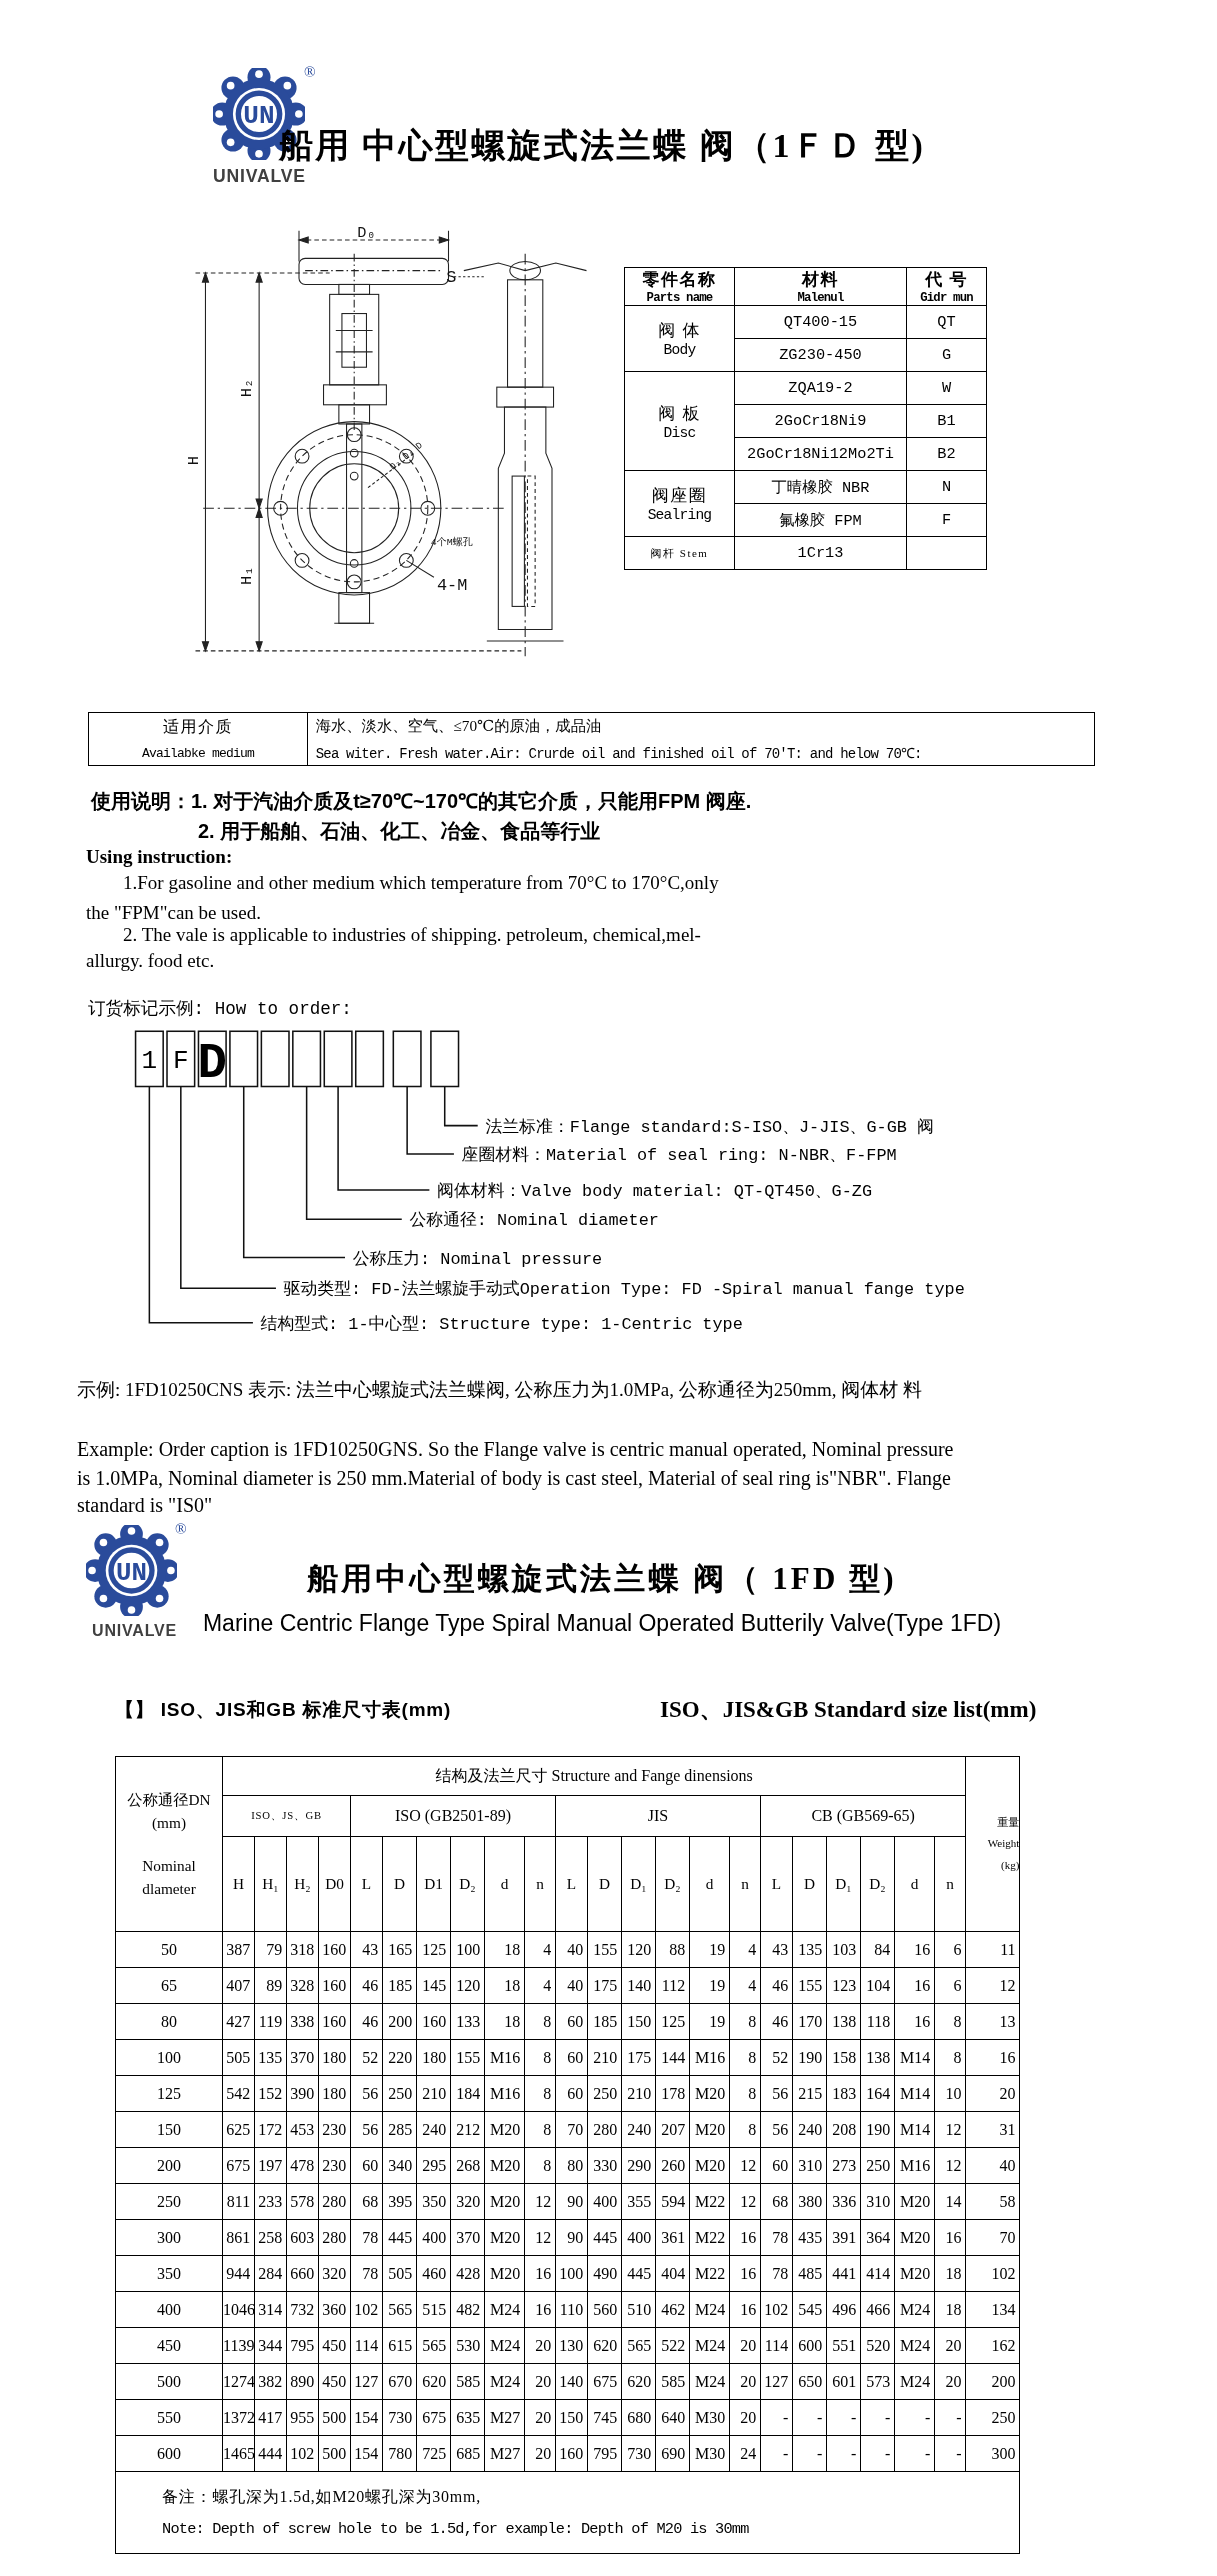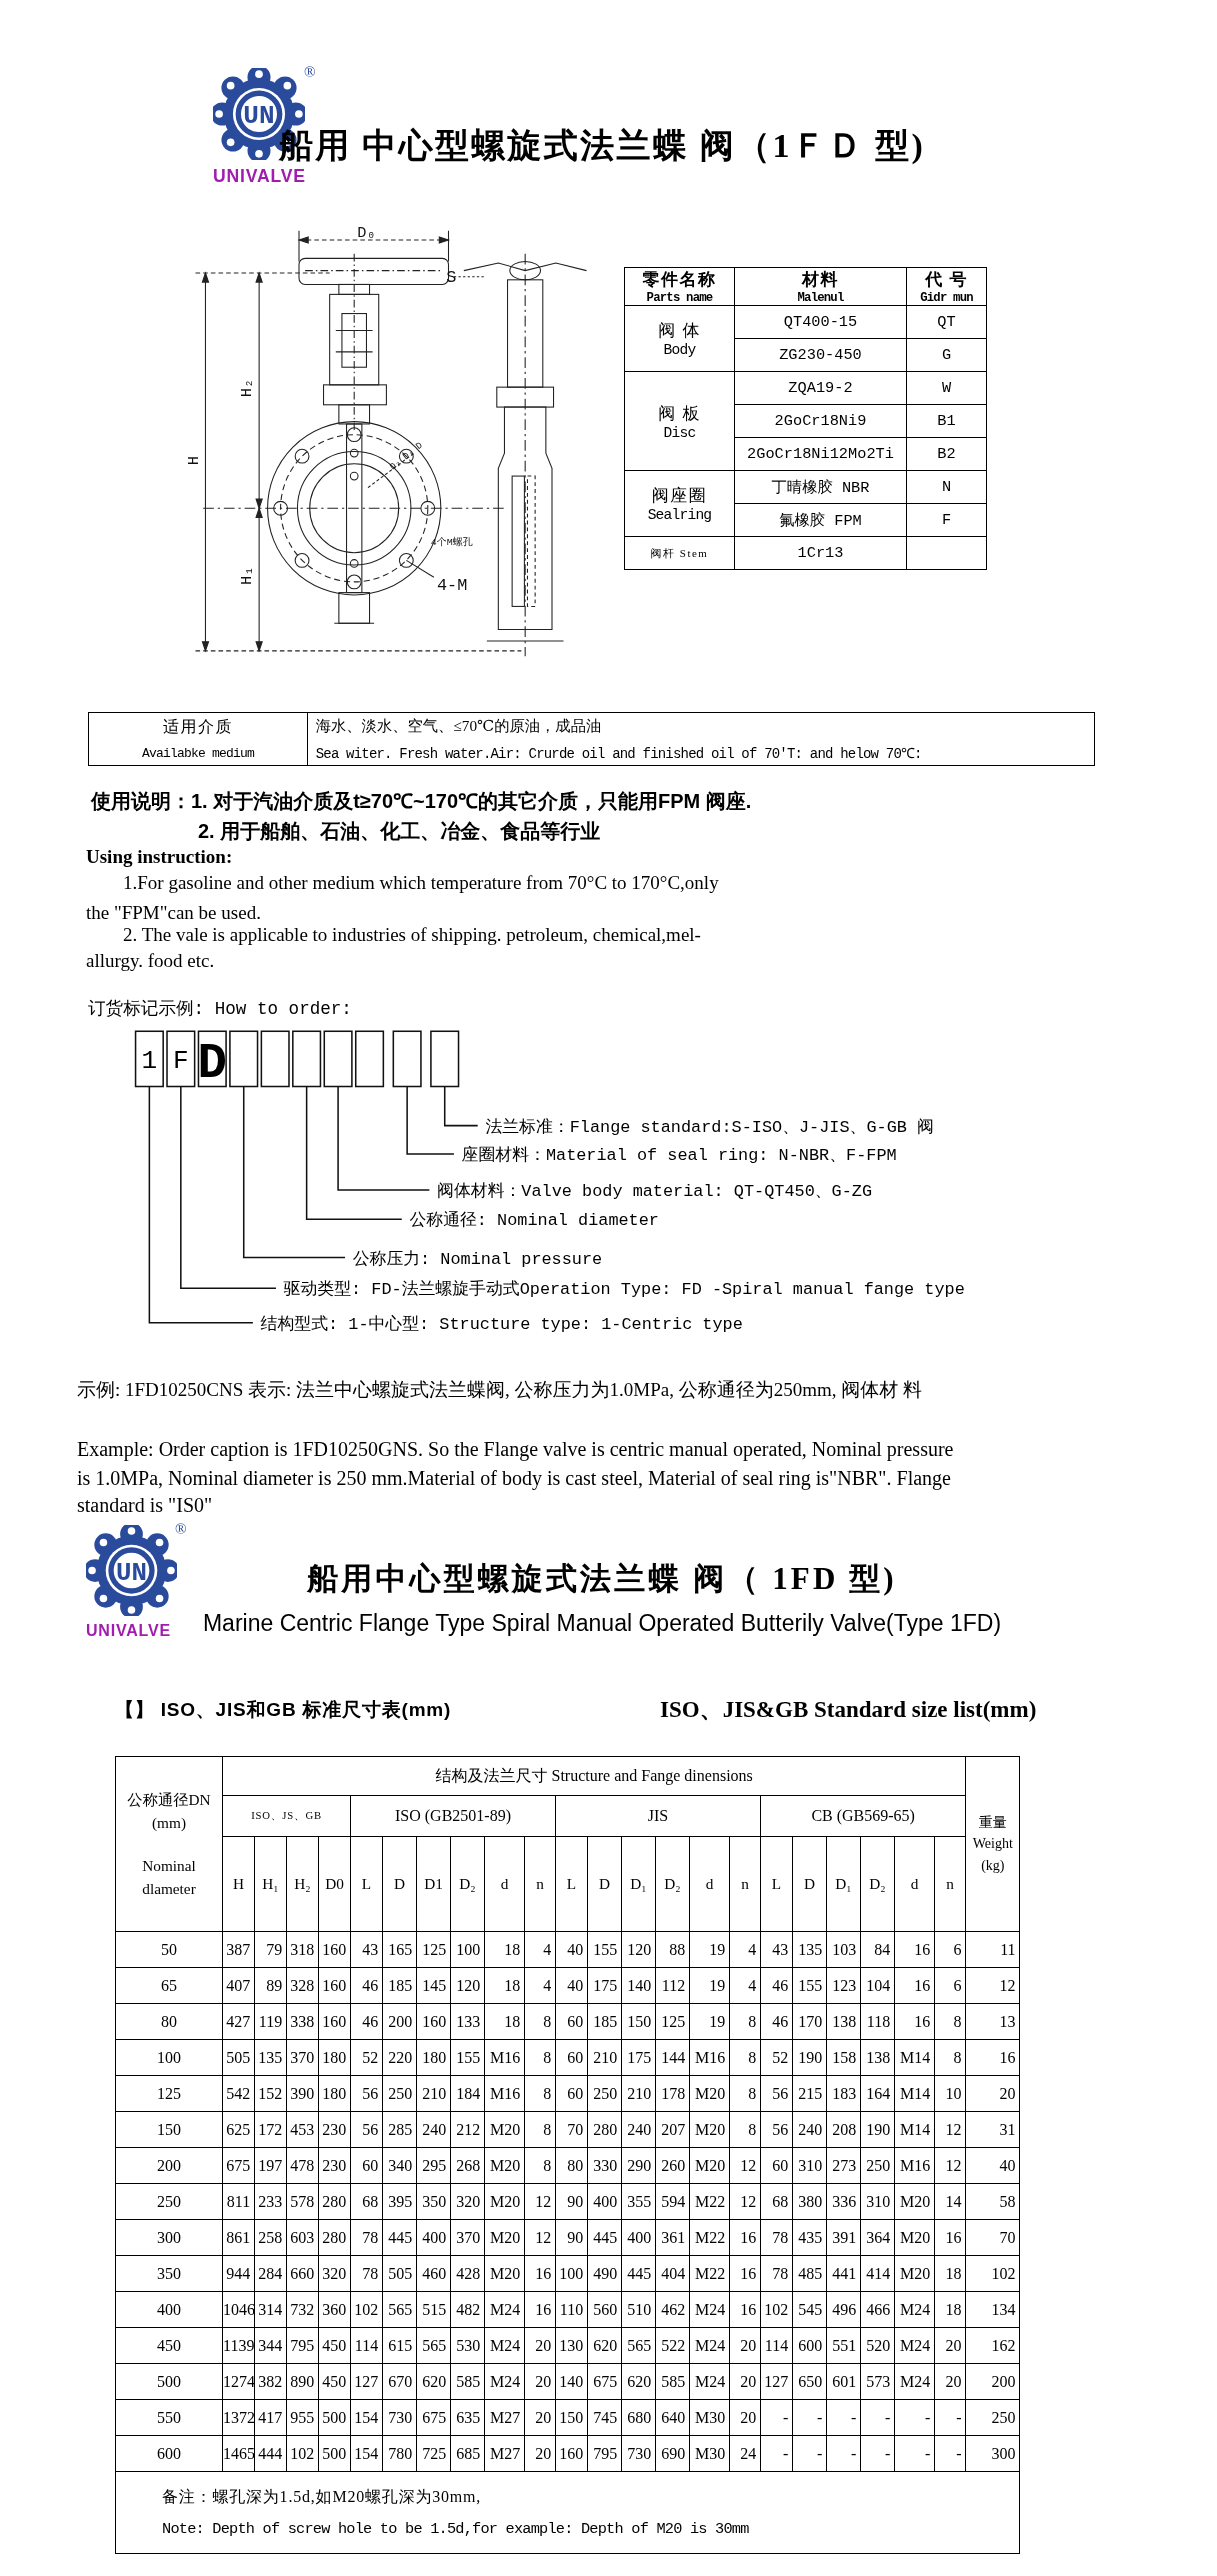--- a/index.html
+++ b/index.html
@@ -5,22 +5,22 @@
   html,body{margin:0;padding:0;background:#e8e8e8;}
   .page{position:relative;width:1218px;height:2576px;background:#ffffff;color:#000;
         font-family:"Liberation Serif","DejaVu Serif",serif;overflow:hidden;}
   .abs{position:absolute;}
   .center{left:0;width:1204px;text-align:center;}
   .cn-title{font-weight:bold;font-size:34px;letter-spacing:2.3px;font-family:"Liberation Serif",serif;}
   .en-title{font-size:21.5px;font-family:"Liberation Sans","DejaVu Sans",sans-serif;}
   .mono{font-family:"Liberation Mono","DejaVu Sans Mono",monospace;}
 
   
-  .logo-brand{color:#a21caf;font-weight:bold;font-family:"Liberation Sans",sans-serif;
-              font-size:17.6px;letter-spacing:0.8px;text-align:left;margin-top:1.5px;}
+  .logo-brand{color:#404040;font-weight:bold;font-family:"Liberation Sans",sans-serif;
+              font-size:17.6px;letter-spacing:0.8px;text-align:right;margin-top:1.5px;}
 
   
   table.parts{border-collapse:collapse;table-layout:fixed;width:362px;}
   table.parts th,table.parts td{border:1.2px solid #000;text-align:center;padding:0;
       font-size:15.3px;height:32px;overflow:hidden;}
   table.parts .cnl{font-size:17px;letter-spacing:1.5px;}
   table.parts .enl{font-size:12.3px;font-family:"Liberation Mono",monospace;letter-spacing:-0.8px;}
   table.parts td.mat{font-family:"Liberation Mono",monospace;font-size:15.3px;}
 
   
@@ -52,21 +52,21 @@
   table.size .sub{font-size:16px;height:40px;}
   table.size .sub.small{font-size:10.7px;letter-spacing:0.8px;}
   table.size .colhead th{font-size:15.3px;height:94px;font-family:"Liberation Serif",serif;}
   table.size tbody td{font-size:16px;height:35px;text-align:right;padding-right:3.8px;
         font-family:"Liberation Serif",serif;}
   table.size tbody td.dn{text-align:center;padding-right:0;}
   table.size tfoot td{height:81px;vertical-align:middle;padding-left:46px;}
   .note-cn{font-size:16px;letter-spacing:0.8px;}
   .note-en{font-size:15.3px;font-family:"Liberation Mono",monospace;letter-spacing:-0.8px;margin-top:12.3px;}
   .dnhead div{line-height:23px;font-size:15.3px;}
-  .wthead div{line-height:21.5px;font-size:14px;}
+  .wthead div{line-height:21.5px;font-size:11px;text-align:right;}
 
   svg text{font-family:"Liberation Mono","DejaVu Sans Mono",monospace;}
   .ord-label{font-size:22px;}
 </style>
 </head>
 <body>
 
 <div class="page">
 
   <svg width="0" height="0" style="position:absolute">

